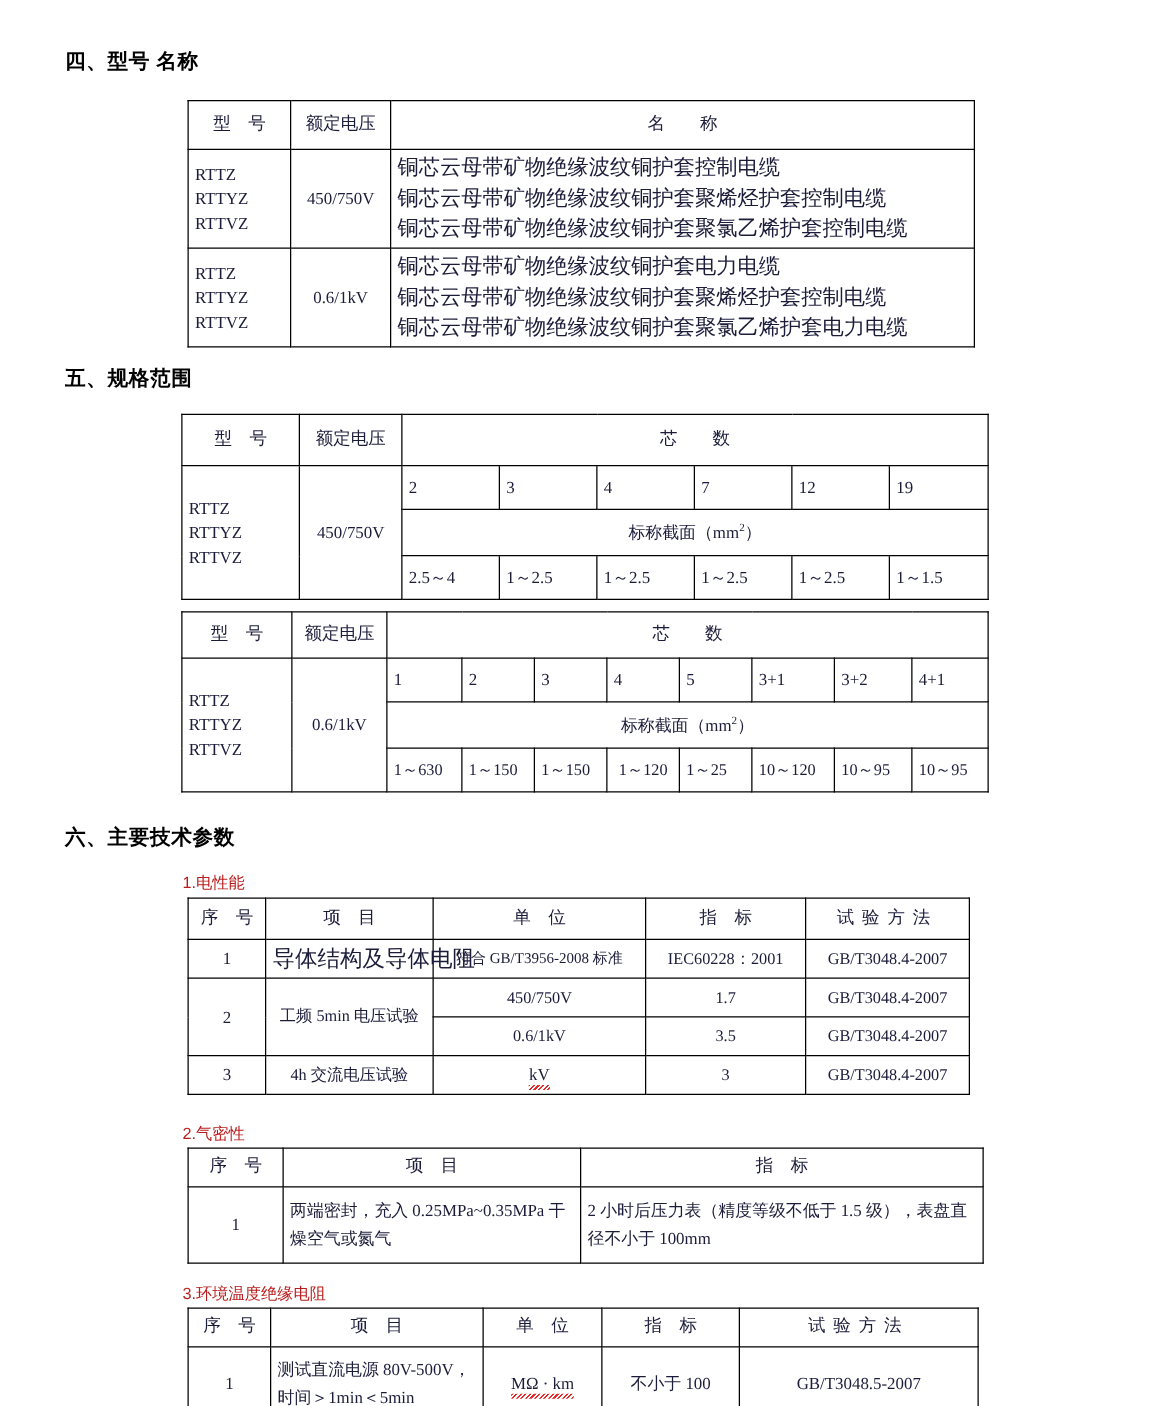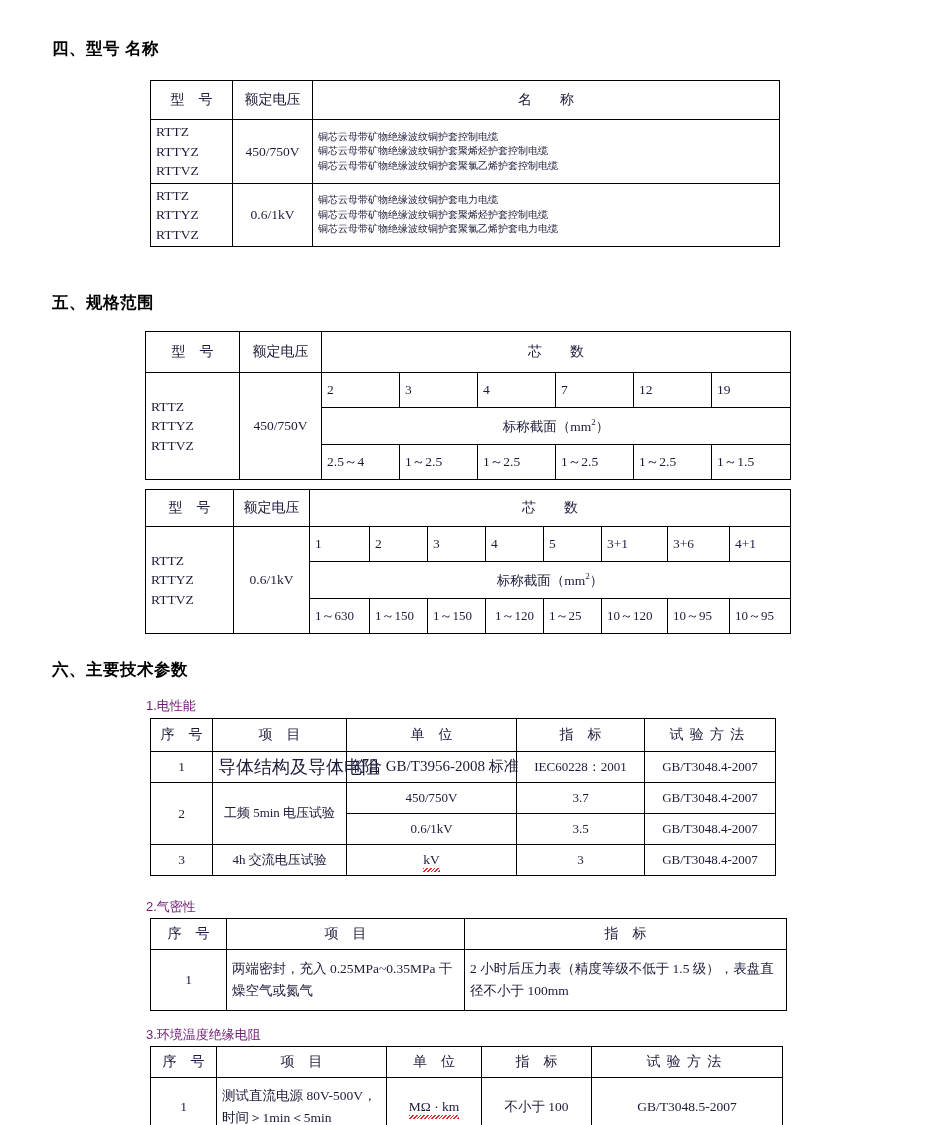--- a/index.html
+++ b/index.html
@@ -29,21 +29,21 @@
     font-weight: bold;
     font-size: 16.5px;
     color: #000000;
     letter-spacing: 0.5px;
     white-space: nowrap;
   }
   .sub-heading {
     position: absolute;
     font-family: "Liberation Sans", "DejaVu Sans", sans-serif;
     font-size: 13px;
-    color: #701a75;
+    color: #b91c1c;
     white-space: nowrap;
   }
 
   
   table.doc {
     position: absolute;
     border-collapse: collapse;
     font-size: 13.5px;
     color: #1b1b3a;
     table-layout: fixed;
@@ -63,21 +63,21 @@
   .lft { text-align: left; }
   .nowrap { white-space: nowrap; }
   .model-cell {
     line-height: 1.85;
     padding-left: 12px;
     font-size: 13.5px;
   }
   .name-cell {
     line-height: 1.62;
     padding-left: 16px;
-    font-size: 10px;
+    font-size: 17px;
   }
 
   
   .squiggle {
     position: relative;
     display: inline-block;
     padding-bottom: 1px;
   }
   .squiggle::after {
     content: "";
@@ -214,21 +214,21 @@
           <div>RTTYZ</div>
           <div>RTTVZ</div>
         </td>
         <td class="ctr nowrap" rowspan="3">0.6/1kV</td>
         <td class="lft" style="height:30px;">1</td>
         <td class="lft">2</td>
         <td class="lft">3</td>
         <td class="lft">4</td>
         <td class="lft">5</td>
         <td class="lft">3+1</td>
-        <td class="lft">3+6</td>
+        <td class="lft">3+2</td>
         <td class="lft">4+1</td>
       </tr>
       <tr>
         <td class="ctr" colspan="8" style="height:32px;">标称截面（mm<sup>2</sup>）</td>
       </tr>
       <tr>
         <td class="lft nowrap" style="height:30px; font-size:13px;">1～630</td>
         <td class="lft nowrap" style="font-size:13px;">1～150</td>
         <td class="lft nowrap" style="font-size:13px;">1～150</td>
         <td class="lft nowrap" style="font-size:13px;text-align:center;">1～120</td>
@@ -256,29 +256,29 @@
       <tr>
         <td class="hcell" style="height:28px;">序　号</td>
         <td class="hcell">项　目</td>
         <td class="hcell">单　位</td>
         <td class="hcell">指　标</td>
         <td class="hcell spaced2">试验方法</td>
       </tr>
       <tr>
         <td class="ctr" style="height:26px;">1</td>
         <td class="ctr nowrap" style="font-size:18px;">导体结构及导体电阻</td>
-        <td class="ctr nowrap" style="font-size:15px;margin-top:40px;">符合 GB/T3956-2008 标准</td>
+        <td class="ctr nowrap" style="font-size:12px;margin-top:40px;">符合 GB/T3956-2008 标准</td>
         <td class="ctr nowrap" style="font-size:13px;">IEC60228：2001</td>
         <td class="ctr nowrap" style="font-size:13px;">GB/T3048.4-2007</td>
       </tr>
       <tr>
         <td class="ctr" rowspan="2">2</td>
         <td class="ctr nowrap" rowspan="2" style="font-size:13px;">工频 5min 电压试验</td>
         <td class="ctr nowrap" style="height:26px; font-size:13px;">450/750V</td>
-        <td class="ctr" style="font-size:13px;">3.7</td>
+        <td class="ctr" style="font-size:13px;">1.7</td>
         <td class="ctr nowrap" style="font-size:13px;">GB/T3048.4-2007</td>
       </tr>
       <tr>
         <td class="ctr nowrap" style="height:26px; font-size:13px;">0.6/1kV</td>
         <td class="ctr" style="font-size:13px;">3.5</td>
         <td class="ctr nowrap" style="font-size:13px;">GB/T3048.4-2007</td>
       </tr>
       <tr>
         <td class="ctr" style="height:26px;">3</td>
         <td class="ctr nowrap" style="font-size:13px;">4h 交流电压试验</td>

